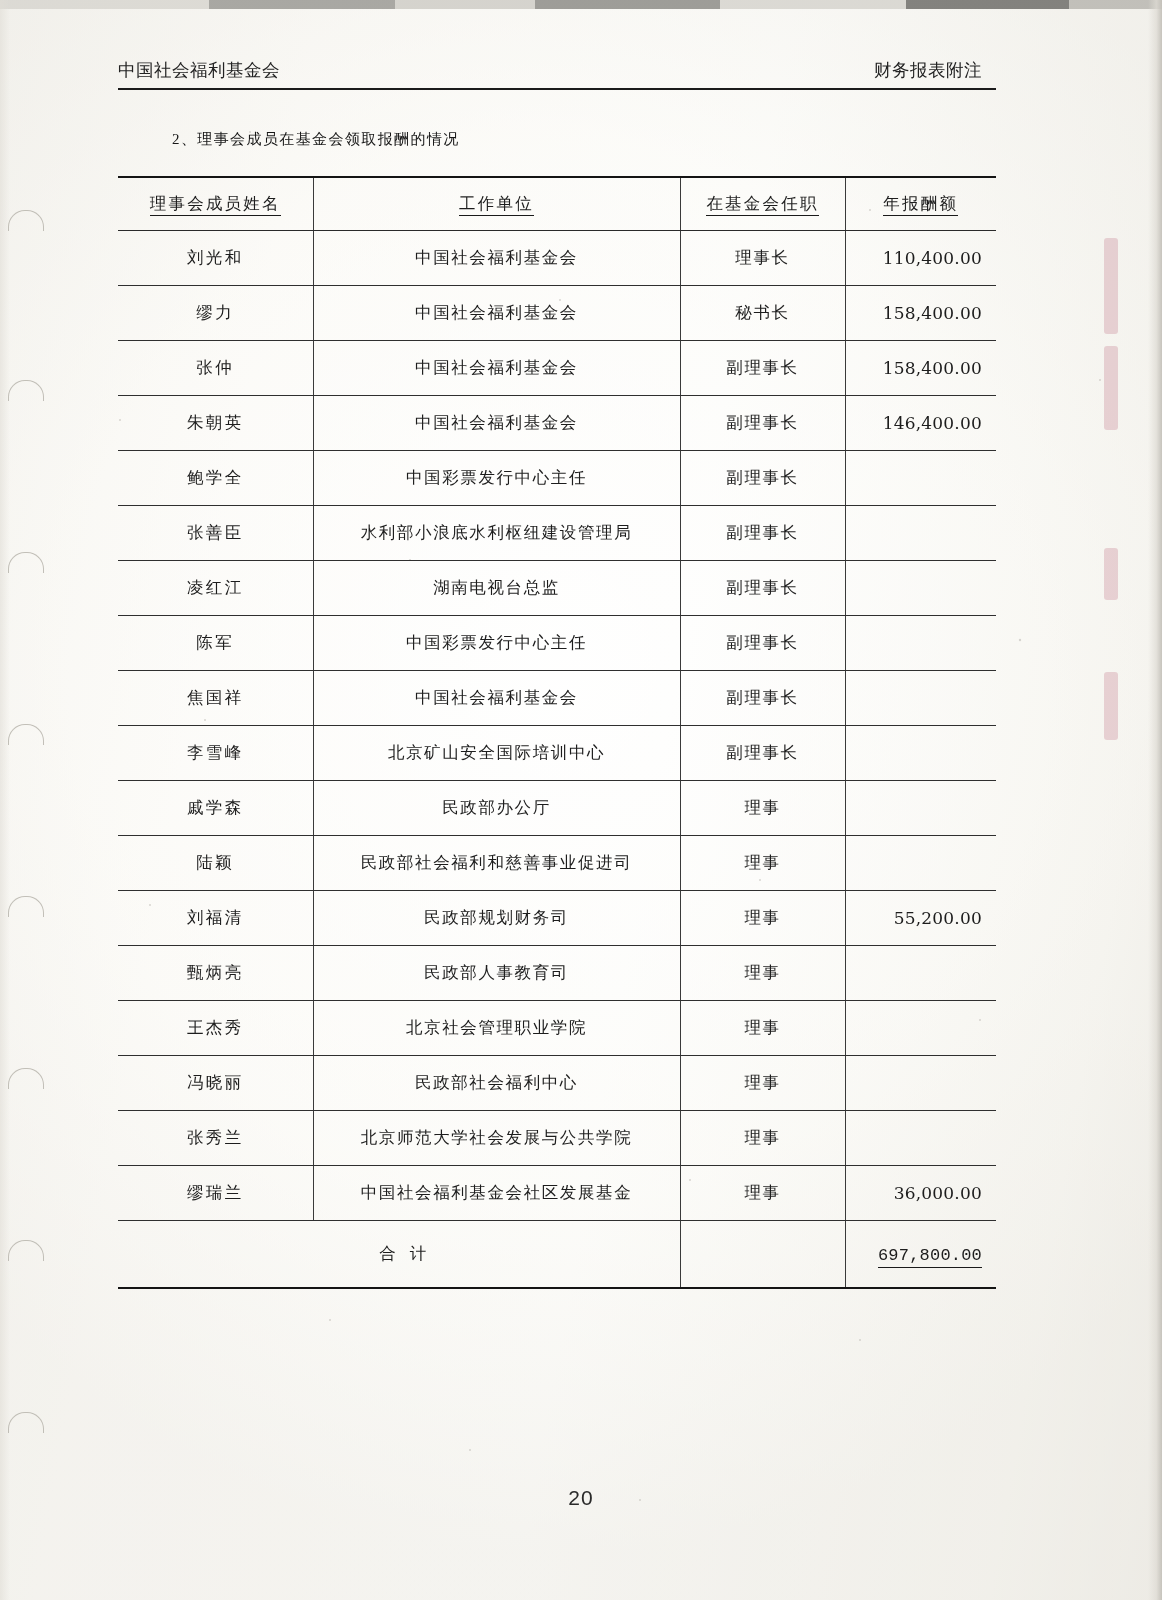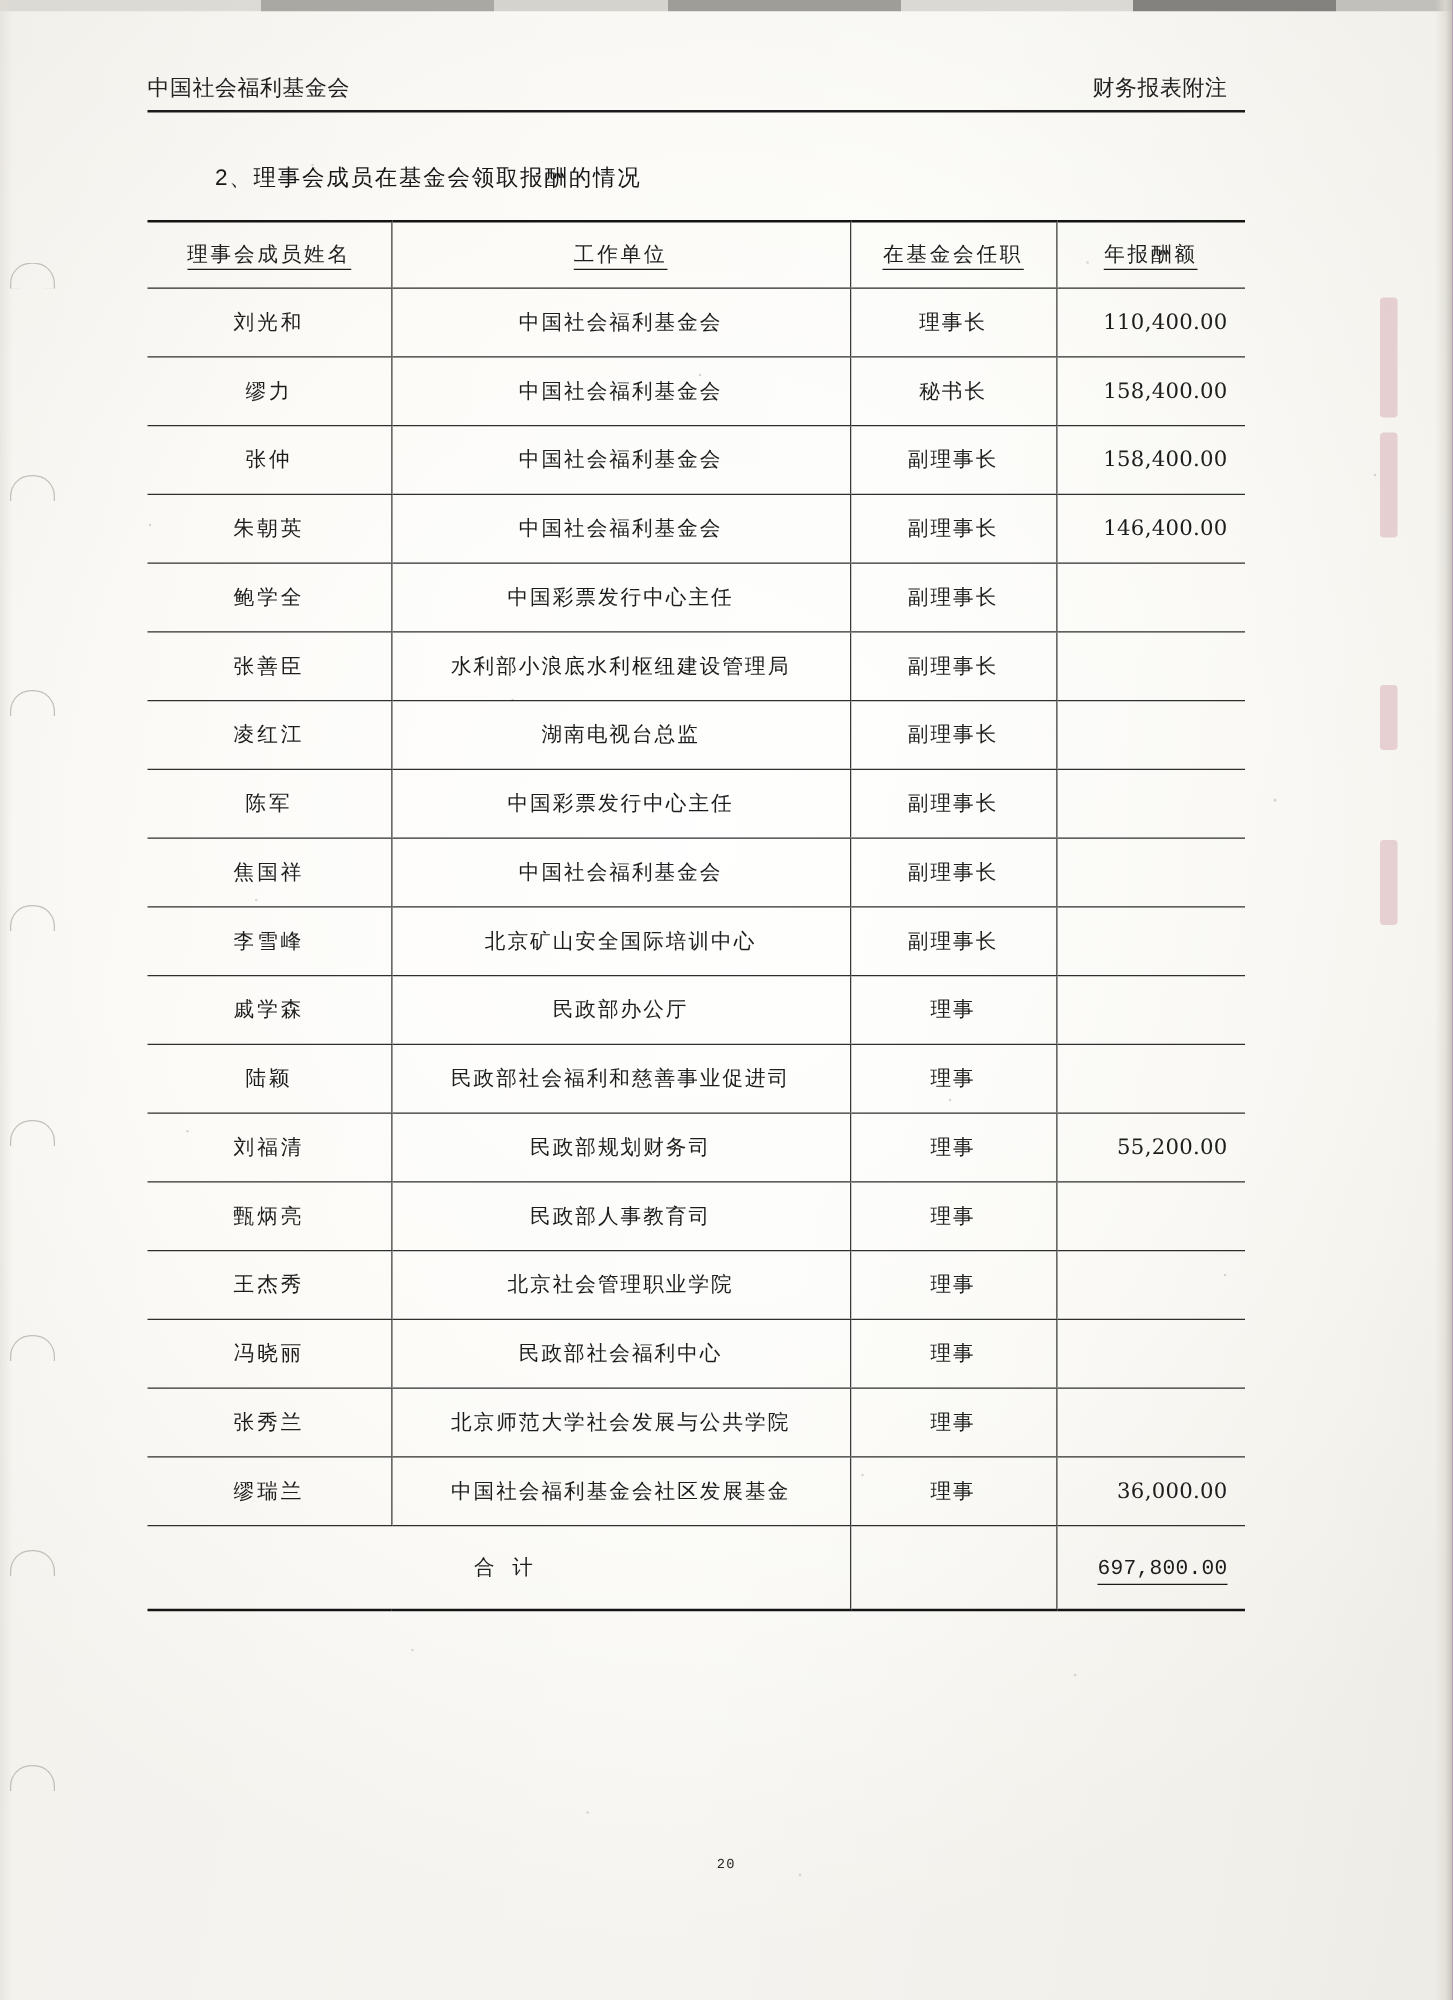--- a/index.html
+++ b/index.html
@@ -6,21 +6,21 @@
   html, body {
     margin: 0;
     padding: 0;
     background: #6e6e6e;
   }
   .page {
     position: relative;
     width: 1162px;
     height: 1600px;
     margin: 0 auto;
-    background: #f0abfc;
+    background: #d946ef;
     overflow: hidden;
     font-family: "DejaVu Serif", "Liberation Serif", serif;
     color: #1a1a1a;
     box-sizing: border-box;
     padding-left: 14px;
   }
   
   .scan-tone {
     position: absolute;
     inset: 0;
@@ -87,23 +87,23 @@
     left: 118px;
     top: 88px;
     width: 878px;
     height: 0;
     border-top: 2.6px solid #1b1b1b;
   }
   .section-title {
     position: absolute;
     left: 172px;
     top: 130px;
-    font-size: 18px;
+    font-size: 15px;
     letter-spacing: 1.4px;
-    font-family: Liberation Sans, sans-serif;
+    font-family: Liberation Serif, serif;
     color: #171717;
   }
   
   .tbl-wrap {
     position: absolute;
     left: 118px;
     top: 176px;
     width: 878px;
   }
   table.fee {
@@ -164,23 +164,23 @@
     border-bottom: 1.3px solid #1a1a1a;
     padding-bottom: 2px;
     font-family: Liberation Mono, monospace;
   }
   .page-number {
     position: absolute;
     left: 0;
     top: 1486px;
     width: 1162px;
     text-align: center;
-    font-size: 11px;
+    font-size: 21px;
     color: #2a2a2a;
-    font-family: Liberation Mono, monospace;
+    font-family: Liberation Sans, sans-serif;
     letter-spacing: 1px;
   }
   
   .bleed {
     position: absolute;
     right: 44px;
     width: 14px;
     border-radius: 3px;
     background: rgba(160, 40, 70, 0.18);
     filter: blur(.6px);

